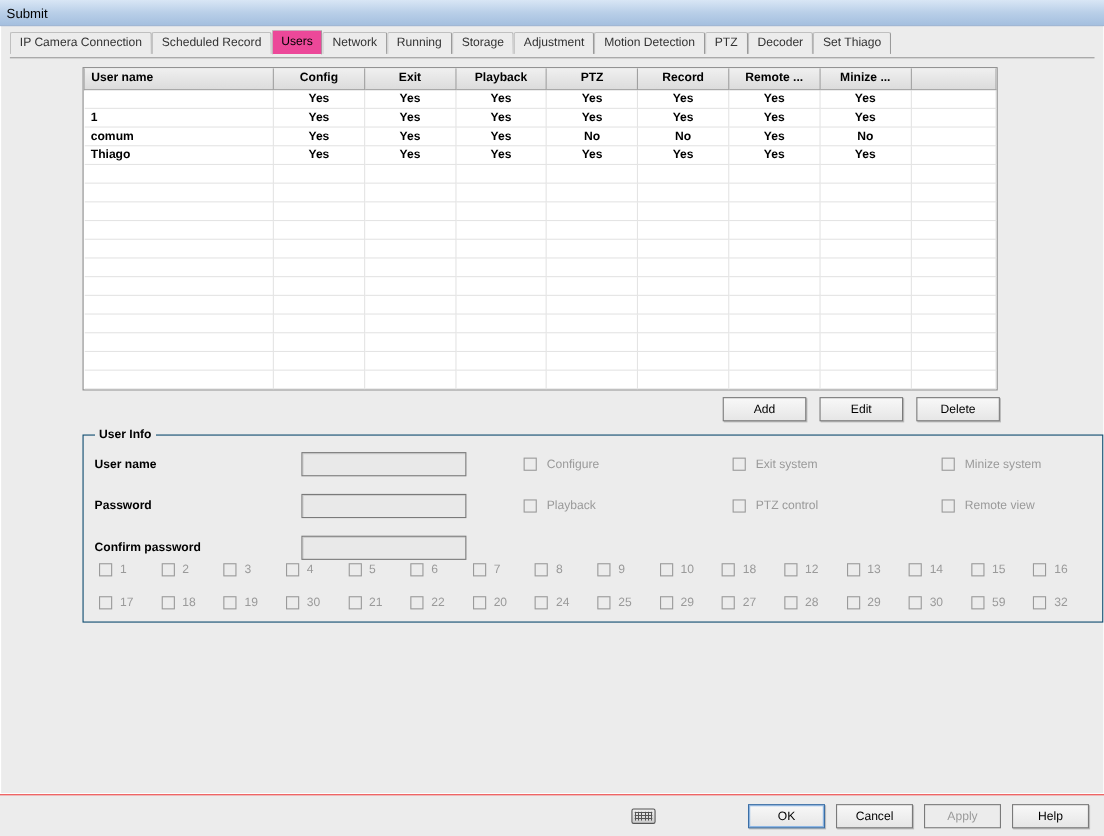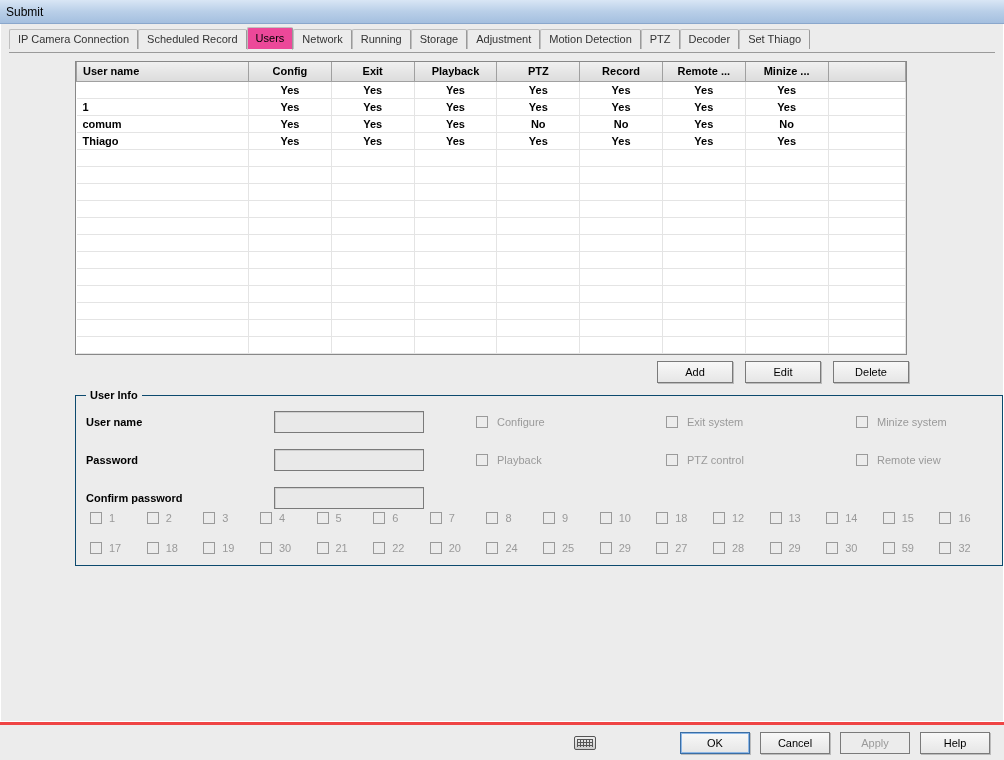--- a/index.html
+++ b/index.html
@@ -201,21 +201,21 @@
   .save-row {
     display:flex; justify-content:flex-end;
     margin: 6px 60px 0 0;
   }
 
   
   .bottombar {
     position: absolute;
     left: 0; right: 0; bottom: 0;
     height: 38px;
-    border-top: 3px solid #ef4444;
+    border-top: 1px solid #ef4444;
     background: #ececec;
     display: flex;
     align-items: center;
     justify-content: flex-end;
     gap: 10px;
     padding: 0 14px;
   }
   .bottombar .btn { min-width: 70px; }
   .btn.primary {
     border: 1px solid #3a6ea5;

